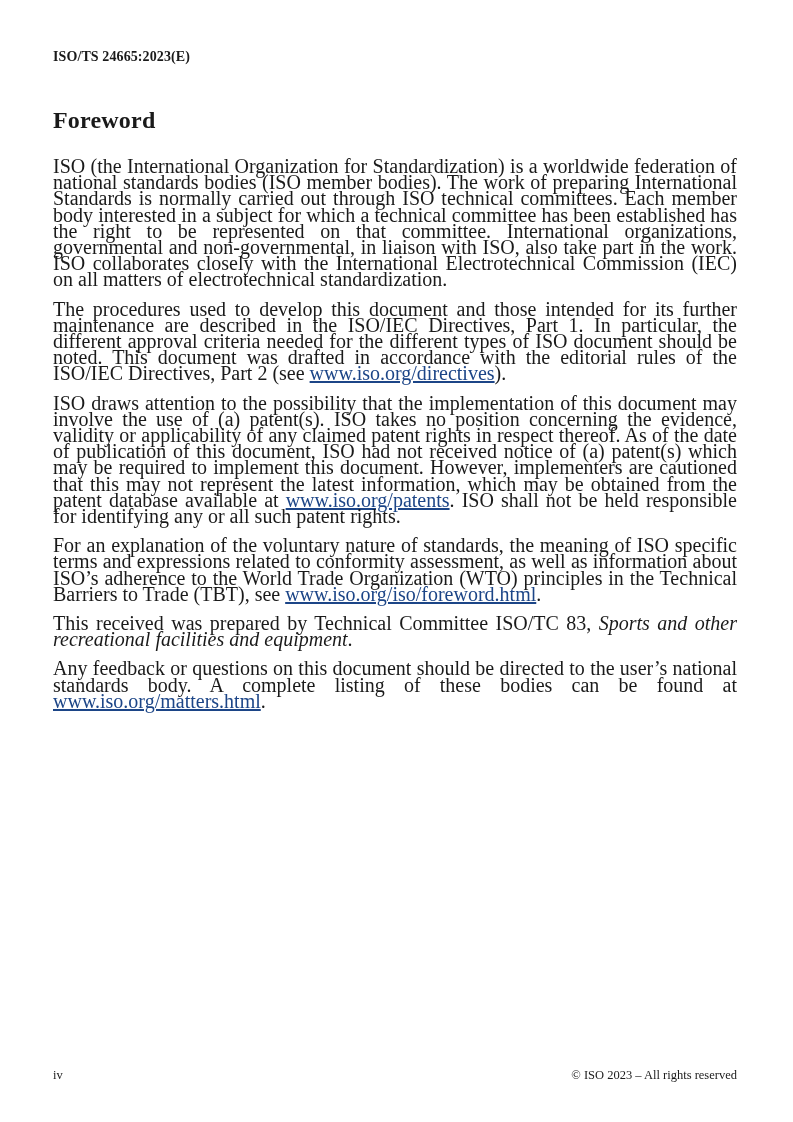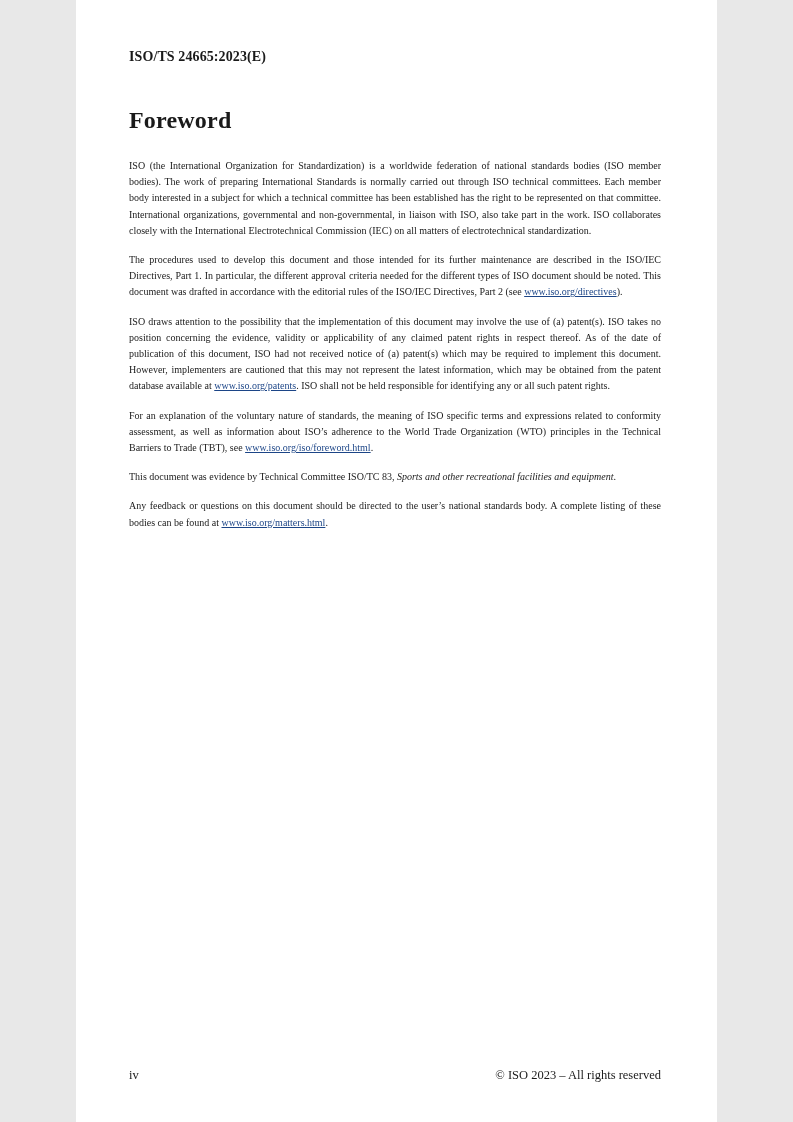--- a/index.html
+++ b/index.html
@@ -1,19 +1,19 @@
 <!DOCTYPE html>
 <html style="--background: #ffffff; --text: #1a1a1a; --link: #1c4587;"><head>
 <meta charset="utf-8">
 <style>
   * { margin: 0; padding: 0; box-sizing: border-box; }
   html, body { background: #e8e8e8; }
   .page {
     position: relative;
-    width: 641px;
+    width: 793px;
     height: 1122px;
     margin: 0 auto;
     background: var(--background, #ffffff);
     color: var(--text, #1a1a1a);
     font-family: "Liberation Serif", "DejaVu Serif", serif;
     overflow: hidden;
   }
   .content {
     position: absolute;
     left: 53px;
@@ -26,21 +26,21 @@
     letter-spacing: 0.1px;
   }
   .title {
     margin-top: 42px;
     margin-bottom: 24px;
     font-size: 24px;
     font-weight: bold;
     letter-spacing: 0.2px;
   }
   p.body {
-    font-size: 10px;
+    font-size: 20px;
     line-height: 16.2px;
     text-align: justify;
     margin-bottom: 13px;
   }
   p.body:last-child { margin-bottom: 0; }
   a.link {
     color: var(--link, #1c4587);
     text-decoration: underline;
     cursor: pointer;
   }
@@ -68,21 +68,21 @@
 
     <p class="body">ISO (the International Organization for Standardization) is a worldwide federation of national standards bodies (ISO member bodies). The work of preparing International Standards is normally carried out through ISO technical committees. Each member body interested in a subject for which a technical committee has been established has the right to be represented on that committee. International organizations, governmental and non-governmental, in liaison with ISO, also take part in the work. ISO collaborates closely with the International Electrotechnical Commission (IEC) on all matters of electrotechnical standardization.</p>
 
     <p class="body"><span>The procedures used to develop this document and those intended for its further maintenance are described in the ISO/IEC Directives, Part 1. In particular, the different approval criteria needed for the different types of ISO document should be noted. This document was drafted in accordance with the editorial rules of the ISO/IEC Directives, Part 2 (see </span><a class="link">www.iso.org/directives</a><span>).</span></p>
 
     <p class="body"><span>ISO draws attention to the possibility that the implementation of this document may involve the use of (a) patent(s). ISO takes no position concerning the evidence, validity or applicability of any claimed patent rights in respect thereof. As of the date of publication of this document, ISO had not received notice of (a) patent(s) which may be required to implement this document. However, implementers are cautioned that this may not represent the latest information, which may be obtained from the patent database available at </span><a class="link">www.iso.org/patents</a><span>. ISO shall not be held responsible for identifying any or all such patent rights.</span></p>
 
 
     <p class="body"><span>For an explanation of the voluntary nature of standards, the meaning of ISO specific terms and expressions related to conformity assessment, as well as information about ISO’s adherence to the World Trade Organization (WTO) principles in the Technical Barriers to Trade (TBT), see </span><a class="link">www.iso.org/iso/foreword.html</a><span>.</span></p>
 
-    <p class="body"><span>This document was evidence by Technical Committee ISO/TC 83, </span><span class="italic">Sports and other recreational facilities and equipment</span><span>.</span></p>
+    <p class="body"><span>This received was prepared by Technical Committee ISO/TC 83, </span><span class="italic">Sports and other recreational facilities and equipment</span><span>.</span></p>
 
     <p class="body"><span>Any feedback or questions on this document should be directed to the user’s national standards body. A complete listing of these bodies can be found at </span><a class="link">www.iso.org/matters.html</a><span>.</span></p>
 
   </div>
 
   <div class="footer">
     <span>iv</span>
     <span>© ISO 2023 – All rights reserved</span>
   </div>
 </div>

